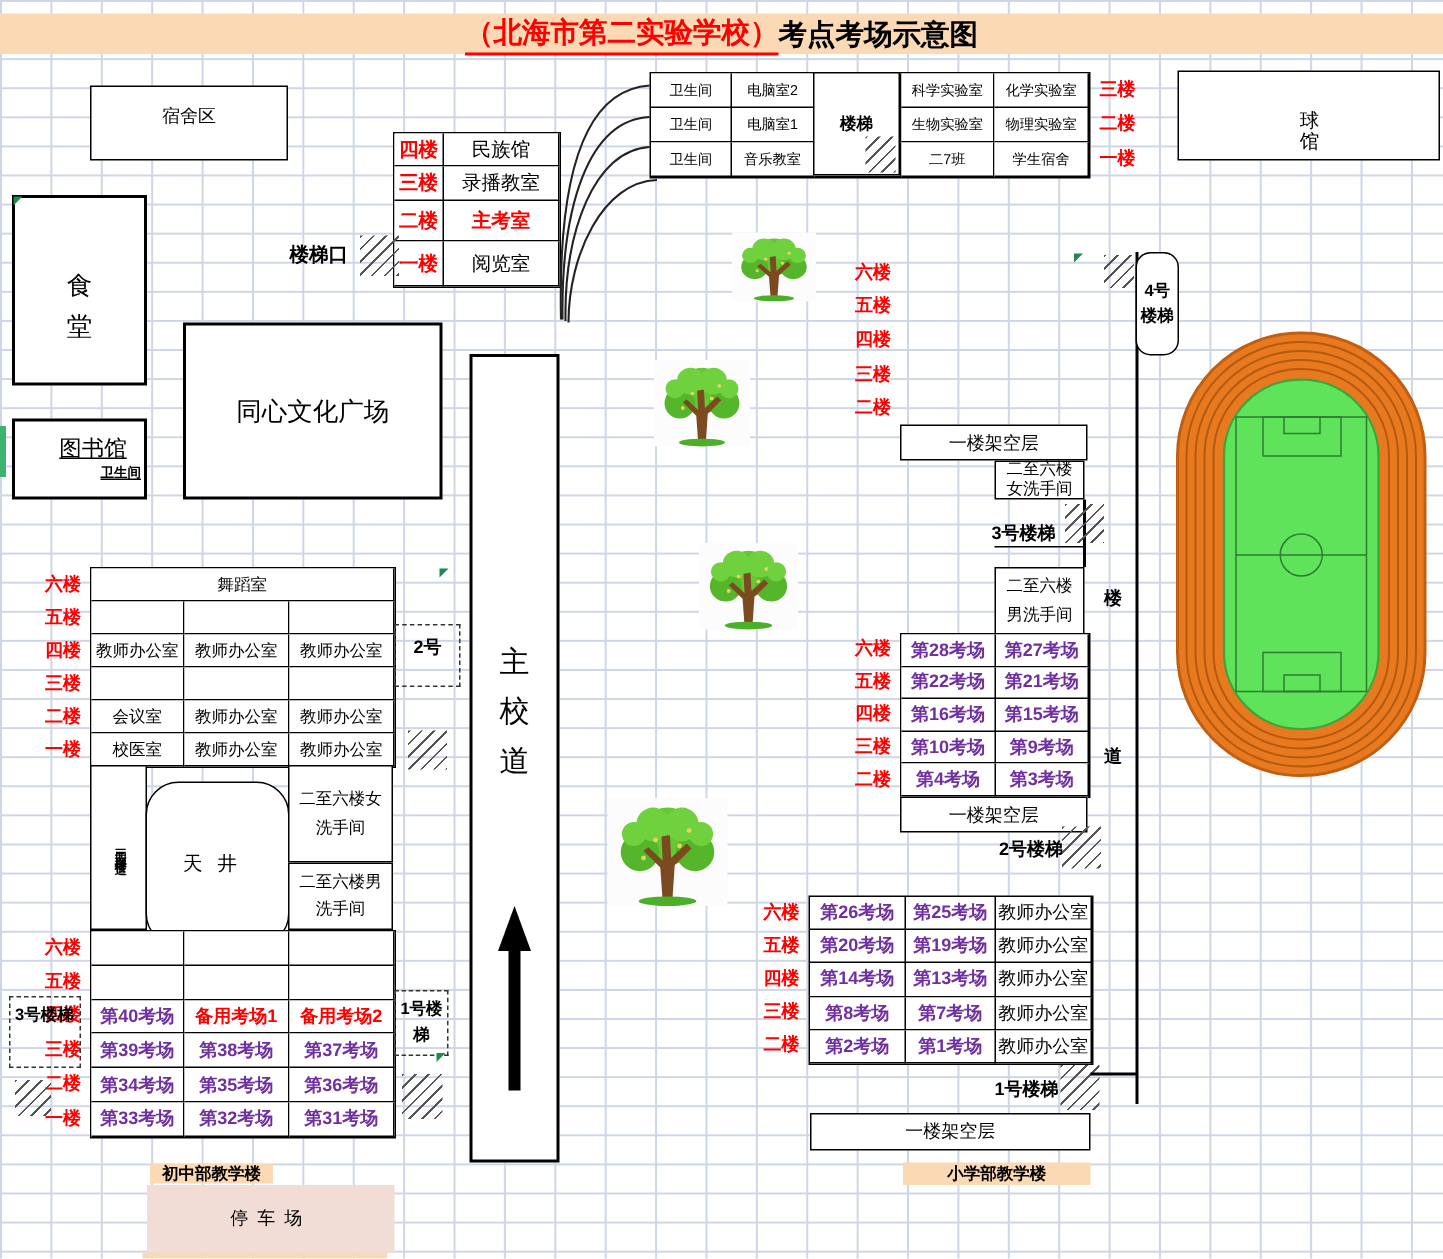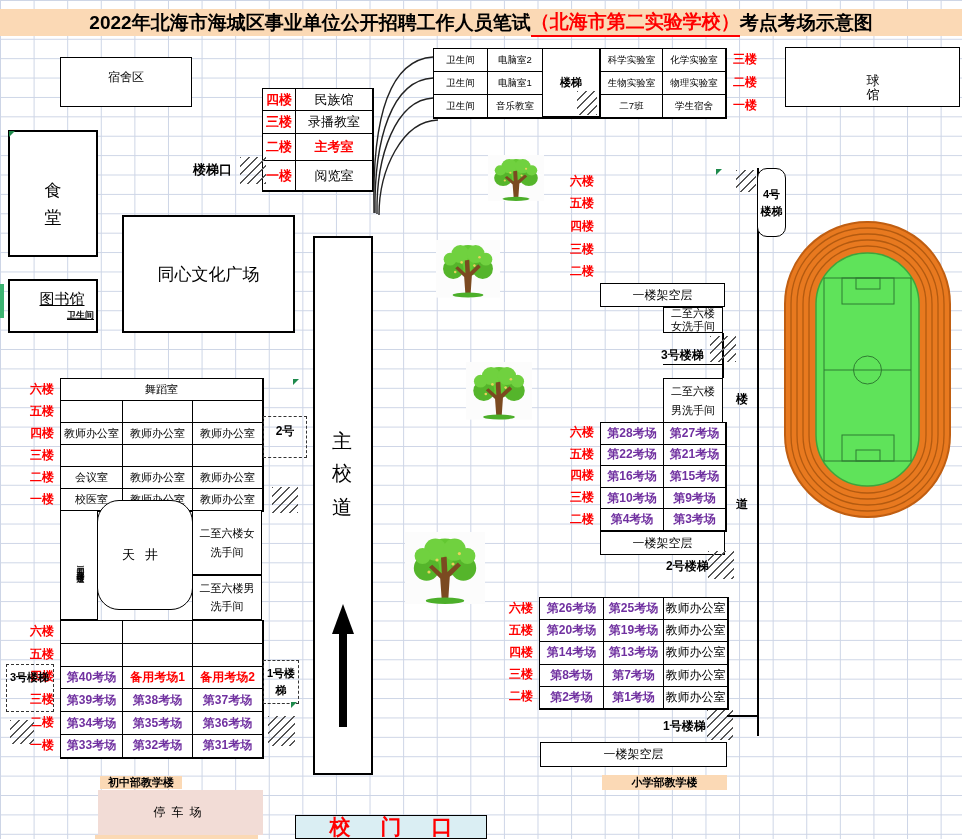--- a/index.html
+++ b/index.html
@@ -33,21 +33,20 @@
   .gmark{width:0;height:0;border-left:6px solid #1e8a4c;border-bottom:6px solid transparent;}
   .peach{background:#fbd9b5;font-weight:bold;display:flex;align-items:center;justify-content:center;}
   svg{display:block;}
 </style>
 </head>
 <body>
 
 <div id="page">
 
   <div class="abs title" style="left:0;top:9;width:962px;height:27px;top:9px;">
-    <span>2022年北海市海城区事业单位公开招聘工作人员笔试</span>
       <span class="red">（北海市第二实验学校）</span>
       <span>考点考场示意图</span>
   </div>
 
   <div class="abs box" style="left:60px;top:57px;width:132px;height:50px;align-items:flex-start;padding-top:11px;font-size:12px;">
       <span>宿舍区</span>
     </div>
   <div class="abs box" style="left:8px;top:130px;width:90px;height:127px;border-width:2px;">
       <span class="vtext" style="font-size:17px;letter-spacing:26px;">食堂</span>
     </div>
@@ -130,21 +129,21 @@
       <div class="tc ">教师办公室</div>
       <div class="tc ">教师办公室</div>
       <div class="tc ">校医室</div>
       <div class="tc ">教师办公室</div>
       <div class="tc ">教师办公室</div>
     </div>
 
   <div class="abs box" style="left:60px;top:510px;width:38px;height:110px;border-width:1.5px;">
       <span class="vtext" style="font-size:8px;letter-spacing:2px;font-weight:bold;">三四五楼楼道</span>
     </div>
-  <div class="abs box" style="left:97px;top:500px;width:96px;height:110px;border-width:1.5px;font-size:13px;border-radius:22px;">
+  <div class="abs box" style="left:97px;top:521px;width:96px;height:110px;border-width:1.5px;font-size:13px;border-radius:22px;">
       <span style="letter-spacing:10px;">天井</span>
     </div>
   <div class="abs box" style="left:192px;top:510px;width:70px;height:65px;border-width:1.5px;font-size:11px;padding:0 4px;line-height:1.7;">
       <span>二至六楼女洗手间</span>
     </div>
   <div class="abs box" style="left:192px;top:575px;width:70px;height:45px;border-width:1.5px;font-size:11px;padding:0 4px;line-height:1.6;">
       <span>二至六楼男洗手间</span>
     </div>
 
   <div class="abs dashed" style="left:263px;top:416px;width:44px;height:42px;font-size:12px;padding-top:6px;"><span>2号</span></div>
@@ -270,23 +269,20 @@
   <div class="abs peach" style="left:100px;top:776px;width:82px;height:13px;font-size:11px;">
       <span>初中部教学楼</span>
     </div>
   <div class="abs" style="left:98px;top:790px;width:165px;height:45px;background:#f2dcd6;display:flex;align-items:center;justify-content:center;font-size:12px;letter-spacing:6px;">
       <span>停车场</span>
     </div>
   <div class="abs" style="left:95px;top:835px;width:163px;height:4px;background:#fbd9b5;"></div>
   <div class="abs peach" style="left:602px;top:775px;width:125px;height:15px;font-size:11px;">
       <span>小学部教学楼</span>
     </div>
-  <div class="abs" style="left:295px;top:815px;width:192px;height:24px;background:#daeef3;border:1.6px solid #000;display:flex;align-items:center;justify-content:center;">
-    <span style="color:#f00;font-weight:bold;font-size:21px;letter-spacing:30px;text-indent:30px;">校门口</span>
-  </div>
 
   <div class="abs gmark" style="left:9px;top:131px;"></div>
   <div class="abs gmark" style="left:716px;top:169px;"></div>
   <div class="abs gmark" style="left:293px;top:379px;"></div>
   <div class="abs gmark" style="left:291px;top:702px;"></div>
   <div class="abs" style="left:0;top:284px;width:4px;height:34px;background:#3cb371;"></div>
 
   <svg class="abs" style="left:0;top:0;pointer-events:none;" width="962" height="839">
     <g stroke="#222" stroke-width="1.4" fill="none">
       <path d="M374 213 C372 120 388 60 433 57"></path>

